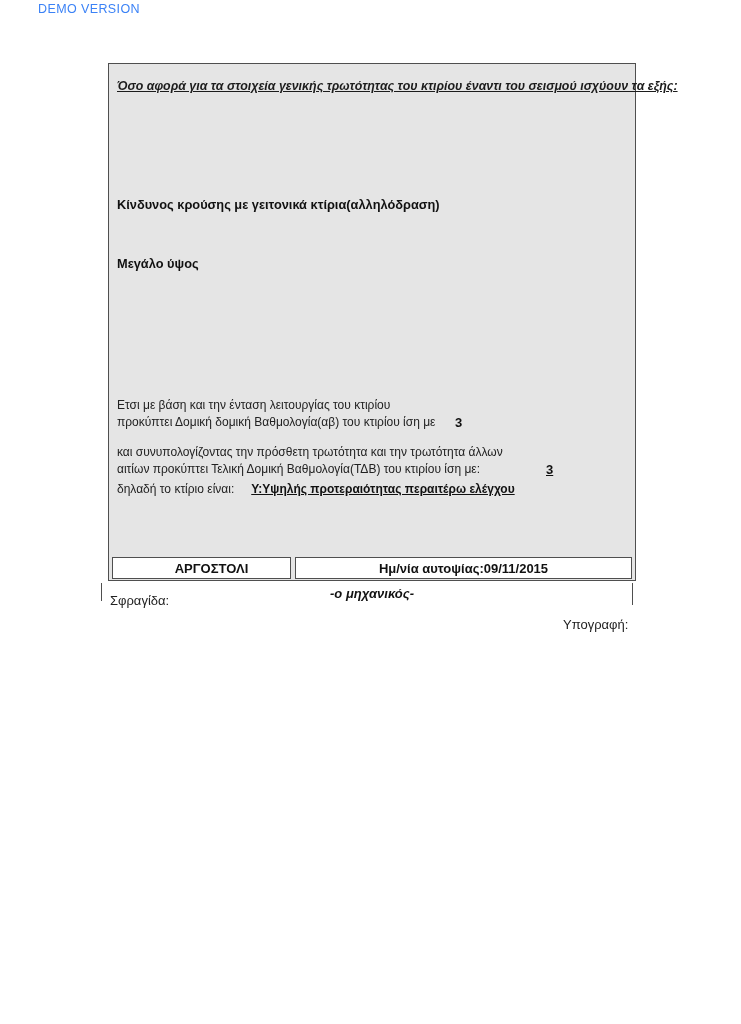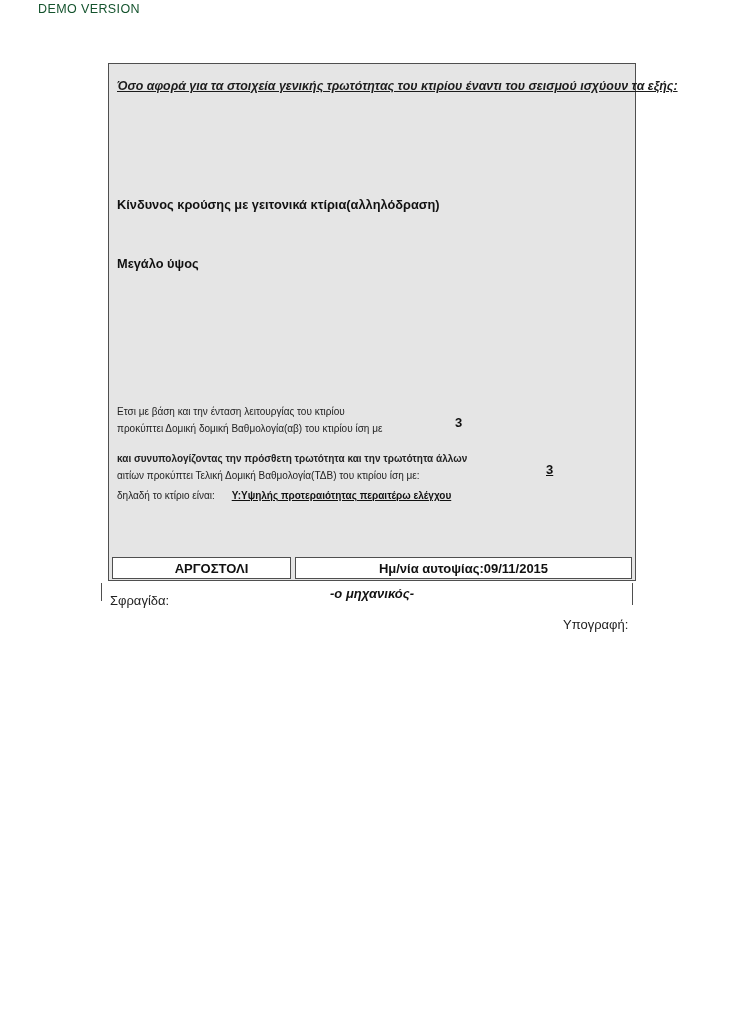--- a/index.html
+++ b/index.html
@@ -8,21 +8,21 @@
     width: 741px; height: 1024px;
     font-family: "Liberation Sans", sans-serif;
     color: #1f1f1f;
     position: relative;
     overflow: hidden;
   }
   .page { position: relative; width: 741px; height: 1024px; background: #fff; }
 
   .demo-label {
     position: absolute; left: 38px; top: 2px;
-    font-size: 12.5px; color: #14532d; letter-spacing: 0.4px;
+    font-size: 12.5px; color: #3b82f6; letter-spacing: 0.4px;
   }
 
   .report-box {
     position: absolute; left: 108px; top: 63px;
     width: 528px; height: 518px;
     border: 1px solid #4f4f4f;
     background: #e5e5e5;
   }
 
   .rb-abs { position: absolute; white-space: nowrap; }
@@ -34,24 +34,24 @@
     white-space: nowrap;
   }
 
   .vuln-item {
     left: 8px;
     font-size: 12.8px; font-weight: bold; color: #111;
   }
   .vuln-item.item-0 { top: 133px; }
   .vuln-item.item-1 { top: 192px; }
 
-  .body-line { left: 8px; font-size: 10px; color: #222; margin-top: 8px; }
+  .body-line { left: 8px; font-size: 12px; color: #222; }
   .line-p1a { top: 334px; }
   .line-p1b { top: 351px; }
-  .line-p2a { top: 381px; font-weight: bold; }
+  .line-p2a { top: 381px; }
   .line-p2b { top: 398px; }
   .line-concl { top: 418px; }
 
   .score { font-weight: bold; color: #111; font-size: 13px; }
   .score-initial { left: 346px; top: 351px; }
   .score-final { left: 437px; top: 398px; text-decoration: underline; }
 
   .conclusion-value {
     font-weight: bold; text-decoration: underline;
     margin-left: 17px; color: #111;

